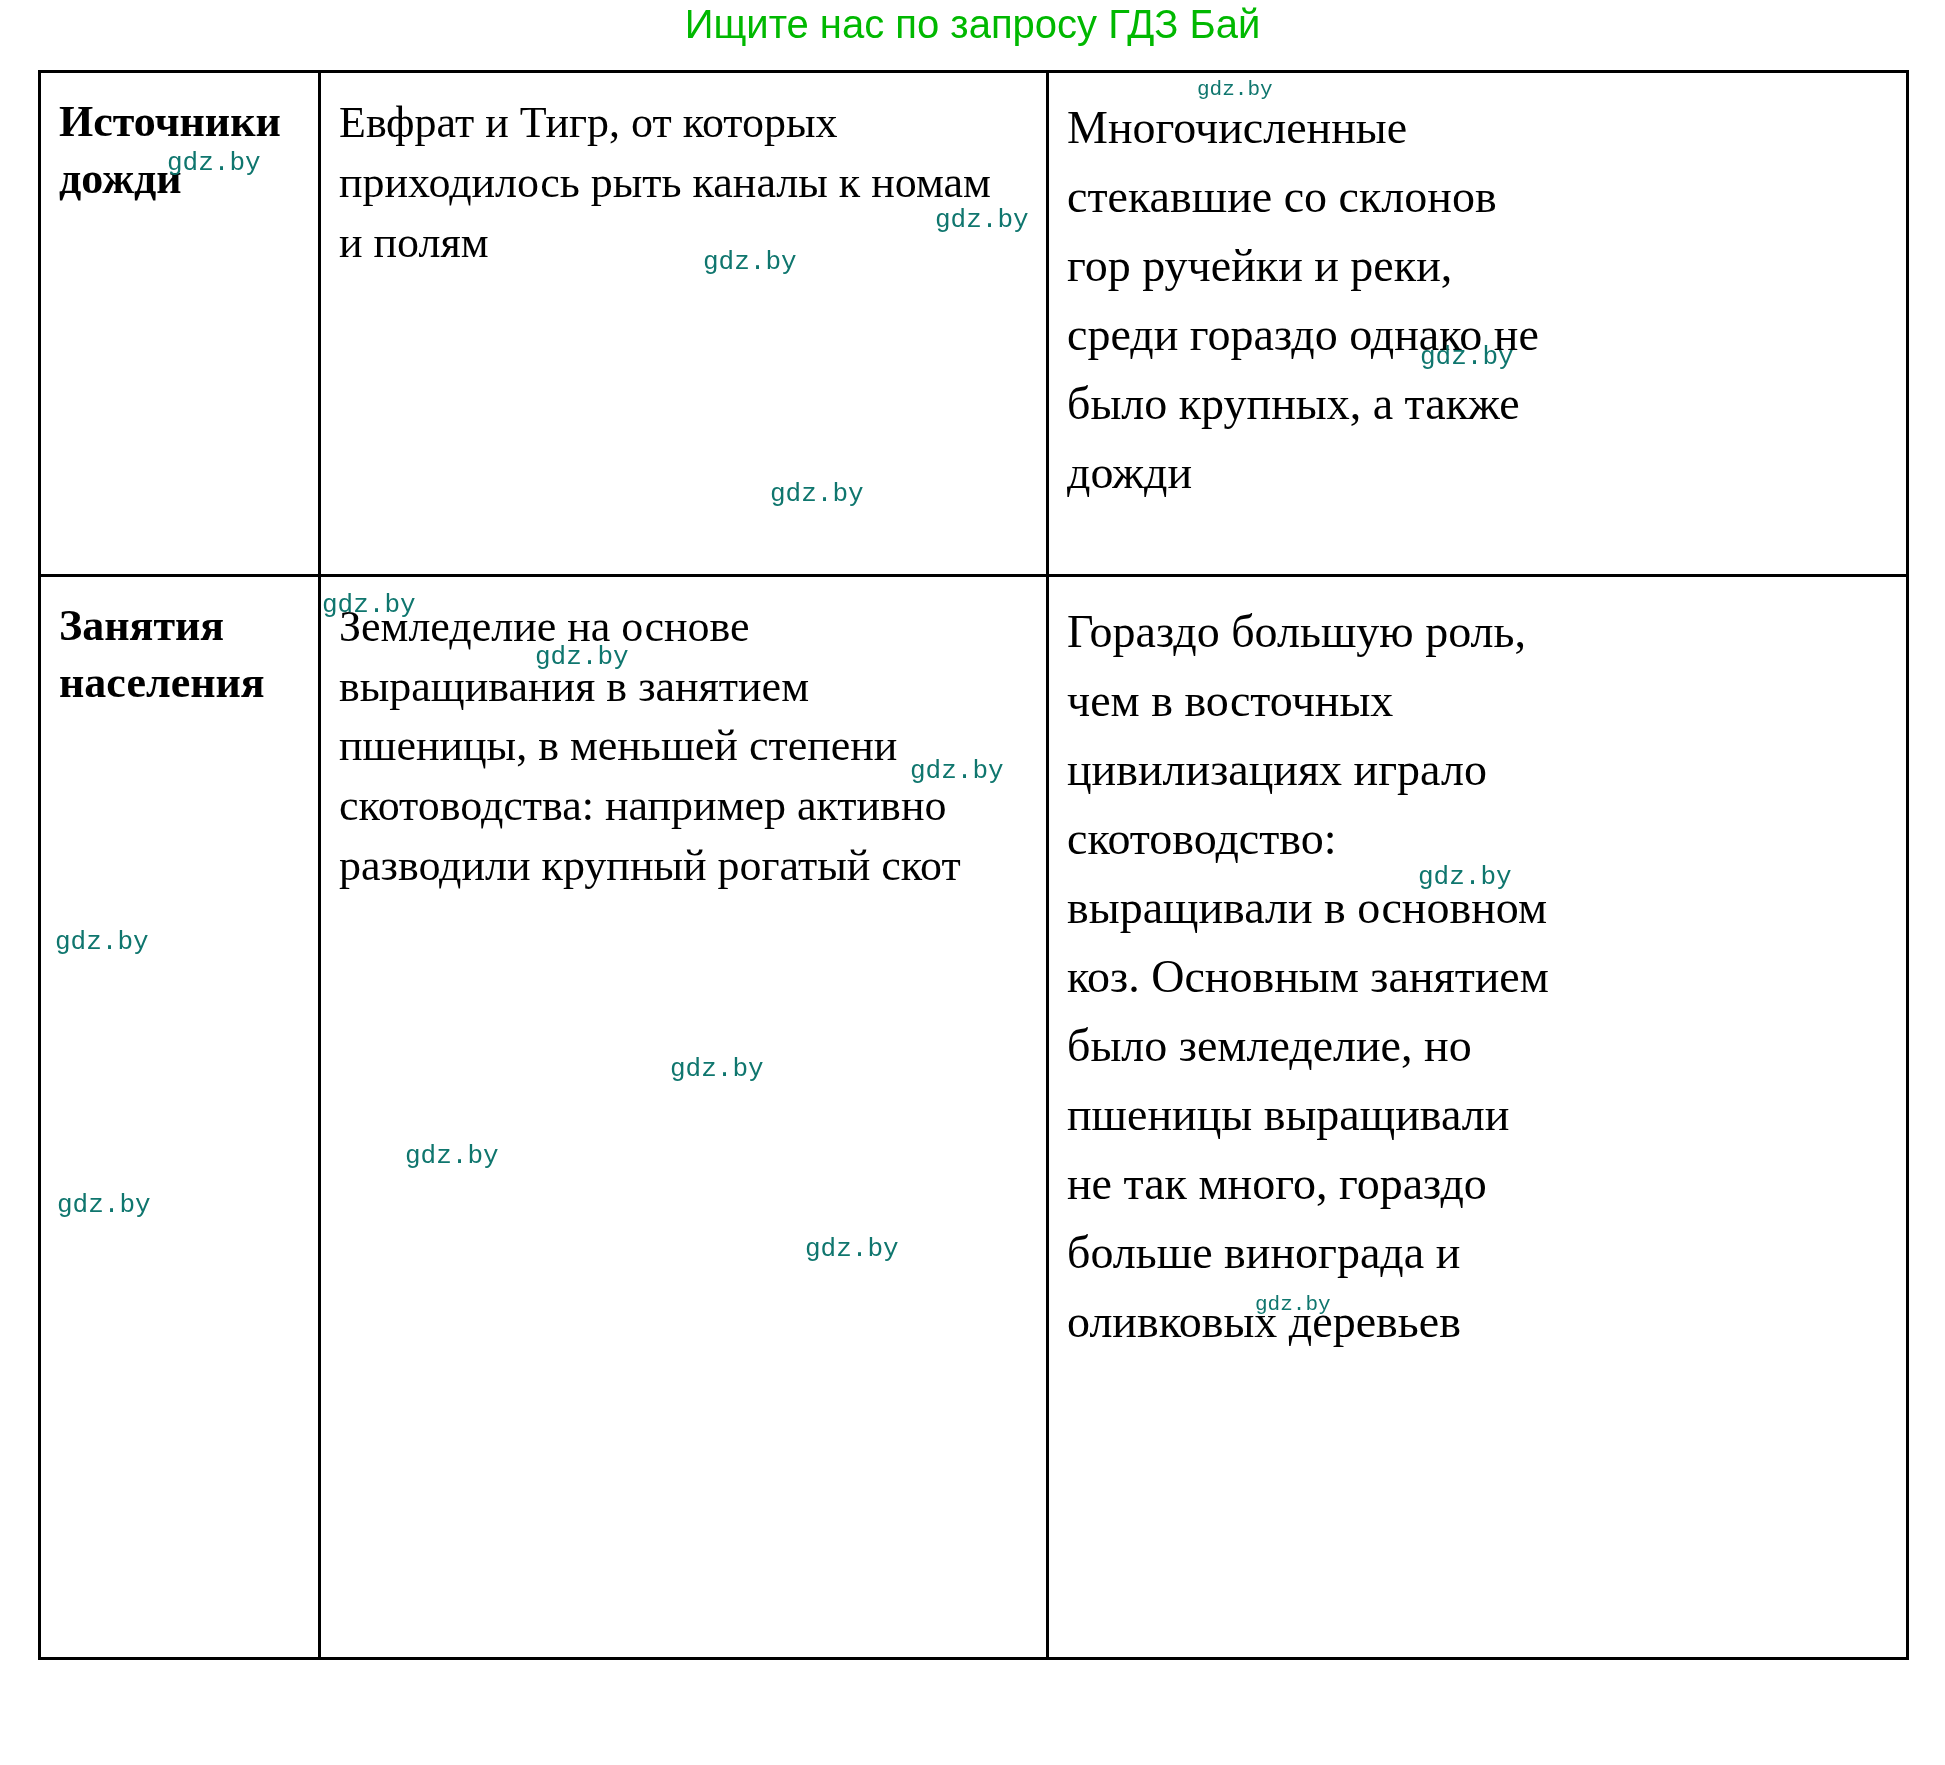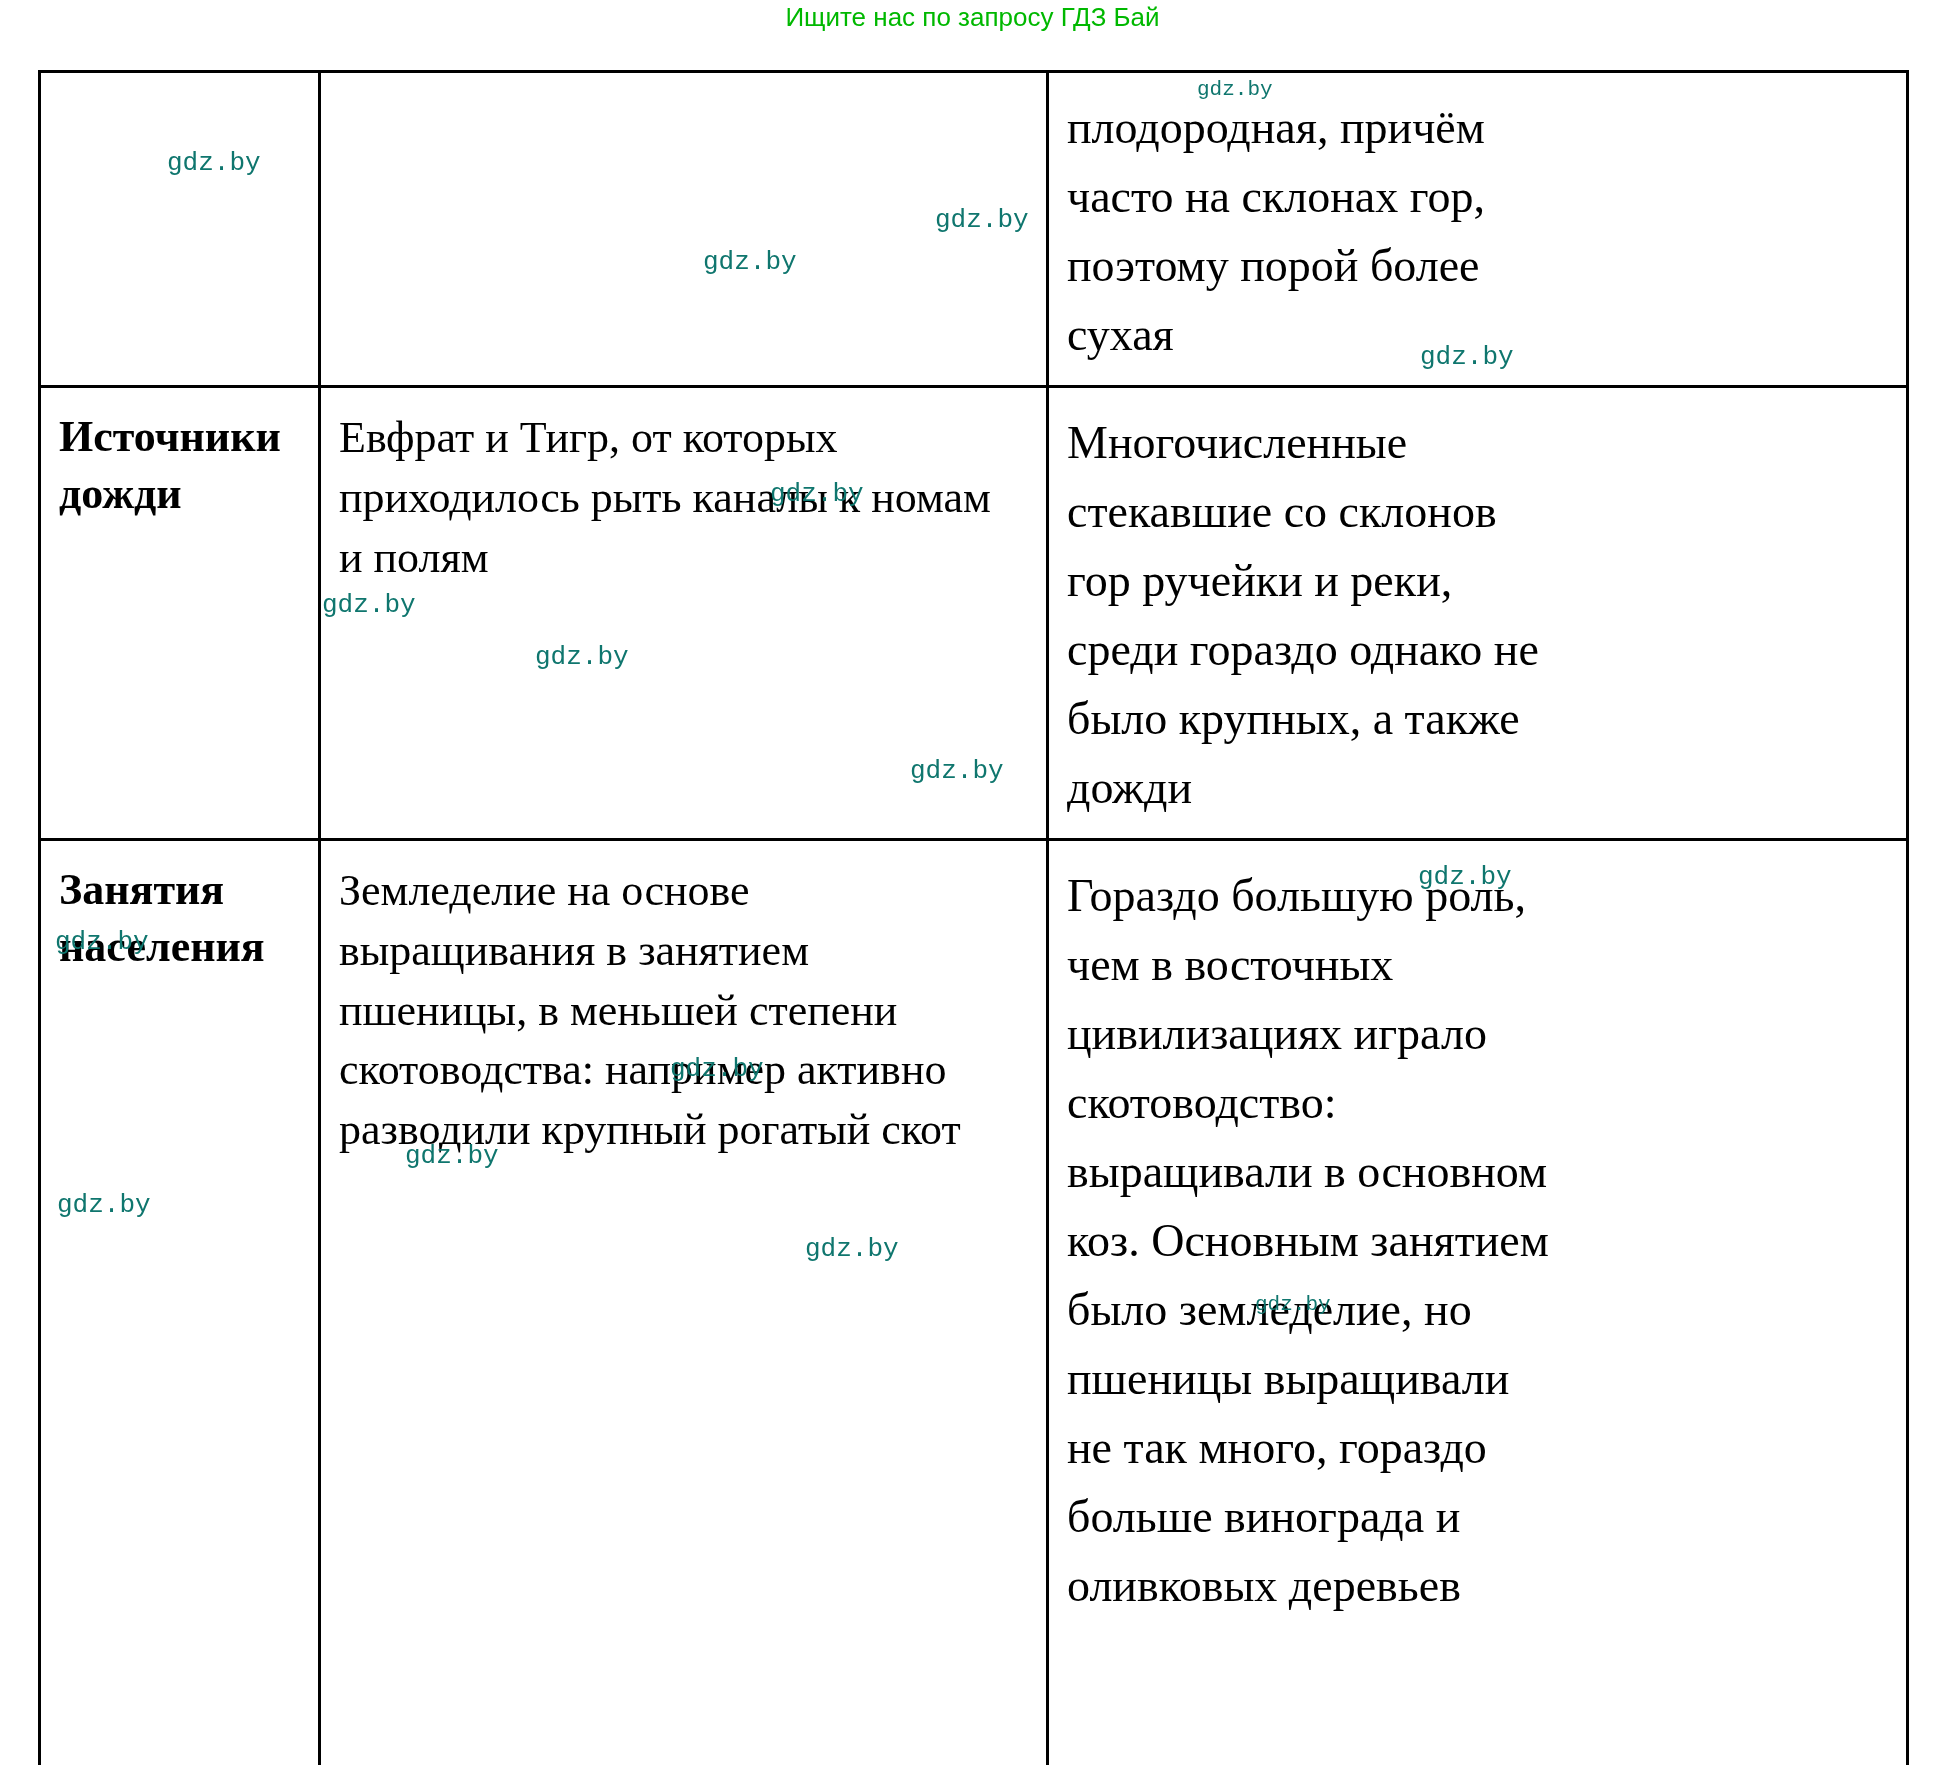--- a/index.html
+++ b/index.html
@@ -12,21 +12,21 @@
     font-family: "Liberation Serif", serif;
     overflow: hidden;
   }
   .site-header {
     position: absolute;
     top: 2px;
     left: 0;
     width: 100%;
     text-align: center;
     font-family: "Liberation Sans", sans-serif;
-    font-size: 26px;
+    font-size: 40px;
     font-weight: 500;
     color: #00b800;
   }
   .answer-table {
     position: absolute;
     left: 38px;
     top: 70px;
     width: 1868px;
     height: 1590px;
     border-collapse: collapse;
@@ -70,31 +70,20 @@
 </style>
 </head>
 <body>
 
 <div class="page">
 
   <div class="site-header">Ищите нас по запросу ГДЗ Бай</div>
 
   <table class="answer-table">
     <tbody>
-      <tr class="r1">
-        <td class="c1">
-          <div class="cell-text"></div>
-        </td>
-        <td class="c2">
-          <div class="cell-text"></div>
-        </td>
-        <td class="c3">
-          <div class="cell-text">плодородная, причём часто на склонах гор, поэтому порой более сухая</div>
-        </td>
-      </tr>
       <tr class="r2">
         <td class="c1">
           <div class="cell-text">Источники дожди</div>
         </td>
         <td class="c2">
           <div class="cell-text">Евфрат и Тигр, от которых приходилось рыть каналы к номам и полям</div>
         </td>
         <td class="c3">
           <div class="cell-text">Многочисленные стекавшие со склонов гор ручейки и реки, среди гораздо однако не было крупных, а также дожди</div>
         </td>

